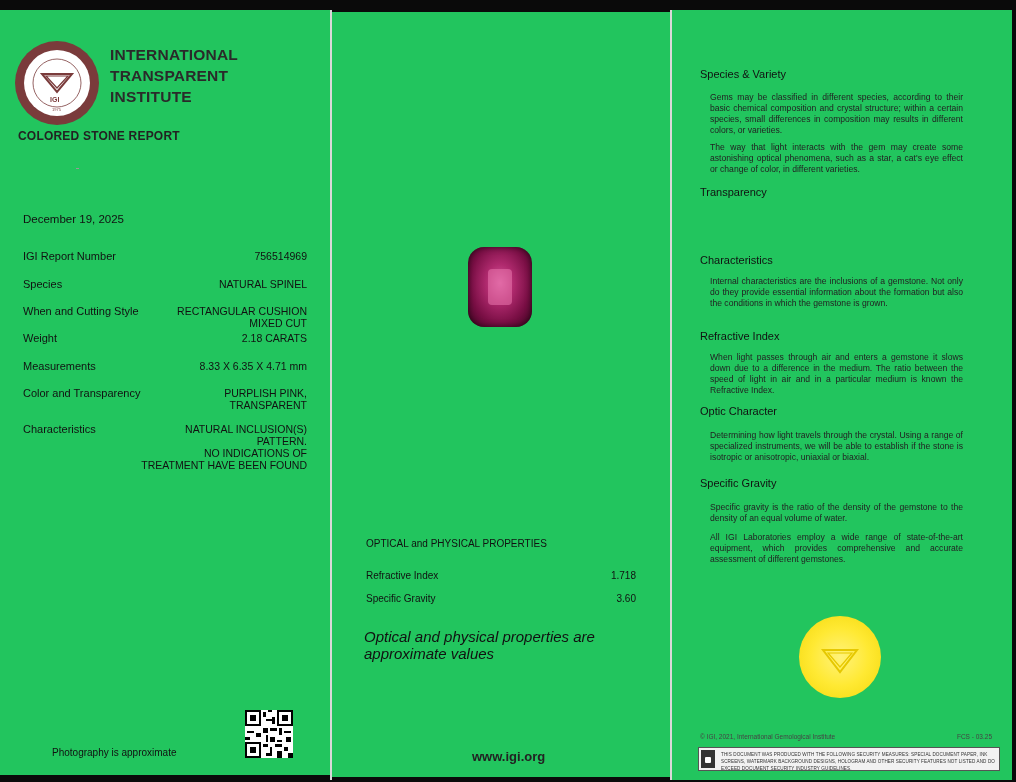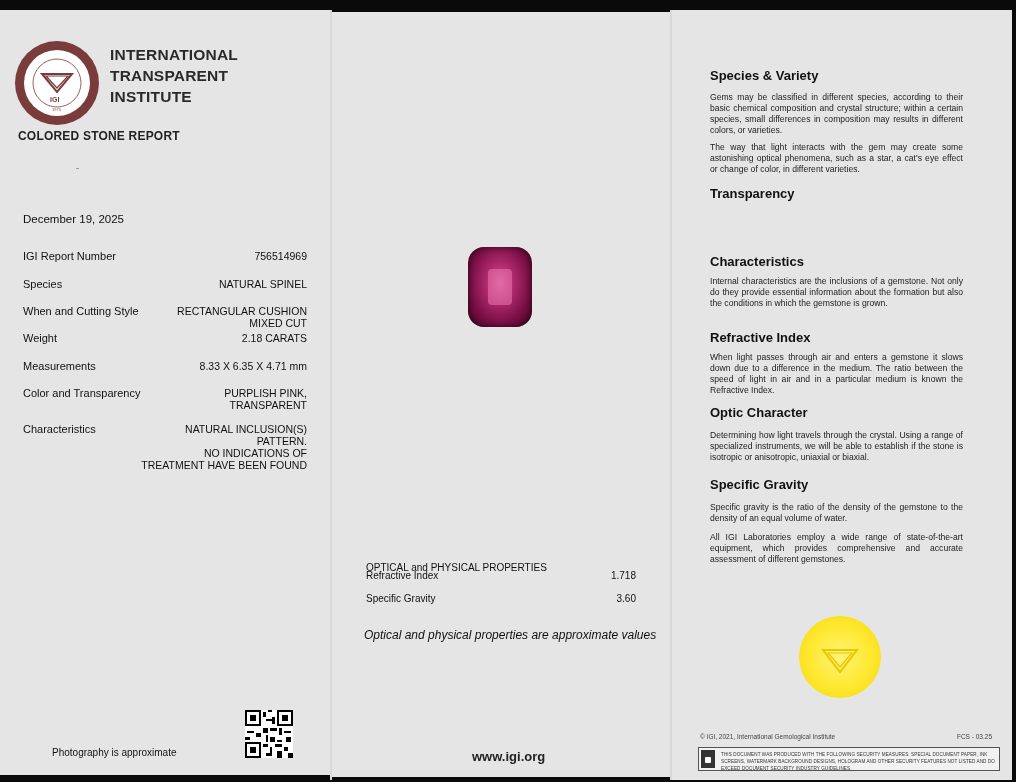--- a/index.html
+++ b/index.html
@@ -1,20 +1,20 @@
 <!DOCTYPE html>
 <html><head>
 <meta charset="utf-8">
 <style>
   html, body { margin:0; padding:0; }
   body {
     width:1016px; height:782px; background:#0a0a0a; position:relative; overflow:hidden;
     font-family: "Liberation Sans", "DejaVu Sans", sans-serif; color:#111;
   }
-  .panel { position:absolute; background:#e5e5e5; }
+  .panel { position:absolute; background:#22c55e; }
   #p1 { left:0; top:10px; width:330px; height:765px; }
   #p2 { left:332px; top:12px; width:338px; height:765px; }
   #p3 { left:672px; top:10px; width:340px; height:770px; }
   .fold { position:absolute; top:10px; width:2px; height:770px; background:#d9d9d9; }
 
   
   .seal { position:absolute; left:14px; top:30px; width:86px; height:86px; }
   .org { position:absolute; left:110px; top:34px; font-weight:bold; font-size:15.5px; line-height:21px; color:#2a2a2a; letter-spacing:0.2px; }
   .report-type { position:absolute; left:18px; top:119px; font-size:12px; font-weight:bold; color:#222; letter-spacing:0.2px; }
   .dot { position:absolute; left:76px; top:158px; width:3px; height:1px; background:#999; }
@@ -23,28 +23,28 @@
   .row .lbl { position:absolute; left:0; top:0; }
   .row .val { position:absolute; right:0; top:0; text-align:right; white-space:pre-line; line-height:12px; font-size:10.5px; }
   .photo-note { position:absolute; left:26px; top:737px; font-size:10px;margin-left:26px; }
   .qr { position:absolute; left:245px; top:700px; width:48px; height:48px; }
 
   
   .gem { position:absolute; left:136px; top:235px; width:64px; height:80px; border-radius:16px;
     background: radial-gradient(ellipse at 50% 45%, #d65a9c 0%, #b02a6e 30%, #7a0f45 65%, #3d0520 100%);
     box-shadow: inset 0 0 6px rgba(0,0,0,0.6); }
   .gem .facet { position:absolute; left:20px; top:22px; width:24px; height:36px; background:rgba(235,120,175,0.55); border-radius:4px; }
-  .opt-title { position:absolute; left:34px; top:526px; font-size:10px;margin-top:24px; }
+  .opt-title { position:absolute; left:34px; top:526px; font-size:10px; }
   .opt-row { position:absolute; left:34px; width:270px; font-size:10px; }
   .opt-row .val { position:absolute; right:0; top:0; }
-  .opt-note { position:absolute; left:32px; top:616px; font-size:12px; font-style:italic; }
+  .opt-note { position:absolute; left:32px; top:616px; font-size:15px; font-style:italic; }
   .url { position:absolute; left:140px; top:737px; font-size:13px; font-weight:bold; color:#222; }
 
   
-  .sec-h { position:absolute; left:38px; font-weight:bold; font-size:13px; color:#111; }
+  .sec-h { position:absolute; left:28px; font-weight:normal; font-size:11px; color:#111; }
   .sec-p { position:absolute; left:38px; width:253px; font-size:8.6px; line-height:11px; text-align:justify; color:#222; }
   .holo { position:absolute; left:127px; top:606px; width:82px; height:82px; border-radius:50%;
     background: radial-gradient(circle, #fff27a 0%, #ffe933 50%, #f8de1a 80%, #fff6b0 100%); }
   .holo svg { position:absolute; left:0; top:0; }
   .copy { position:absolute; left:28px; top:723px; font-size:6.5px; color:#444; }
   .fcs { position:absolute; right:20px; top:723px; font-size:6.5px; color:#444; }
   .sec-box { position:absolute; left:26px; top:737px; width:300px; height:22px; border:1px solid #555; background:#f2f2f2; }
   .sec-box .lock { position:absolute; left:2px; top:2px; width:14px; height:18px; background:#333; }
   .sec-box .lock::after { content:""; position:absolute; left:4px; top:7px; width:6px; height:6px; background:#fff; border-radius:1px; }
   .sec-box .txt { position:absolute; left:22px; top:3px; width:275px; font-size:4.6px; line-height:7px; color:#333; letter-spacing:0.1px; }

